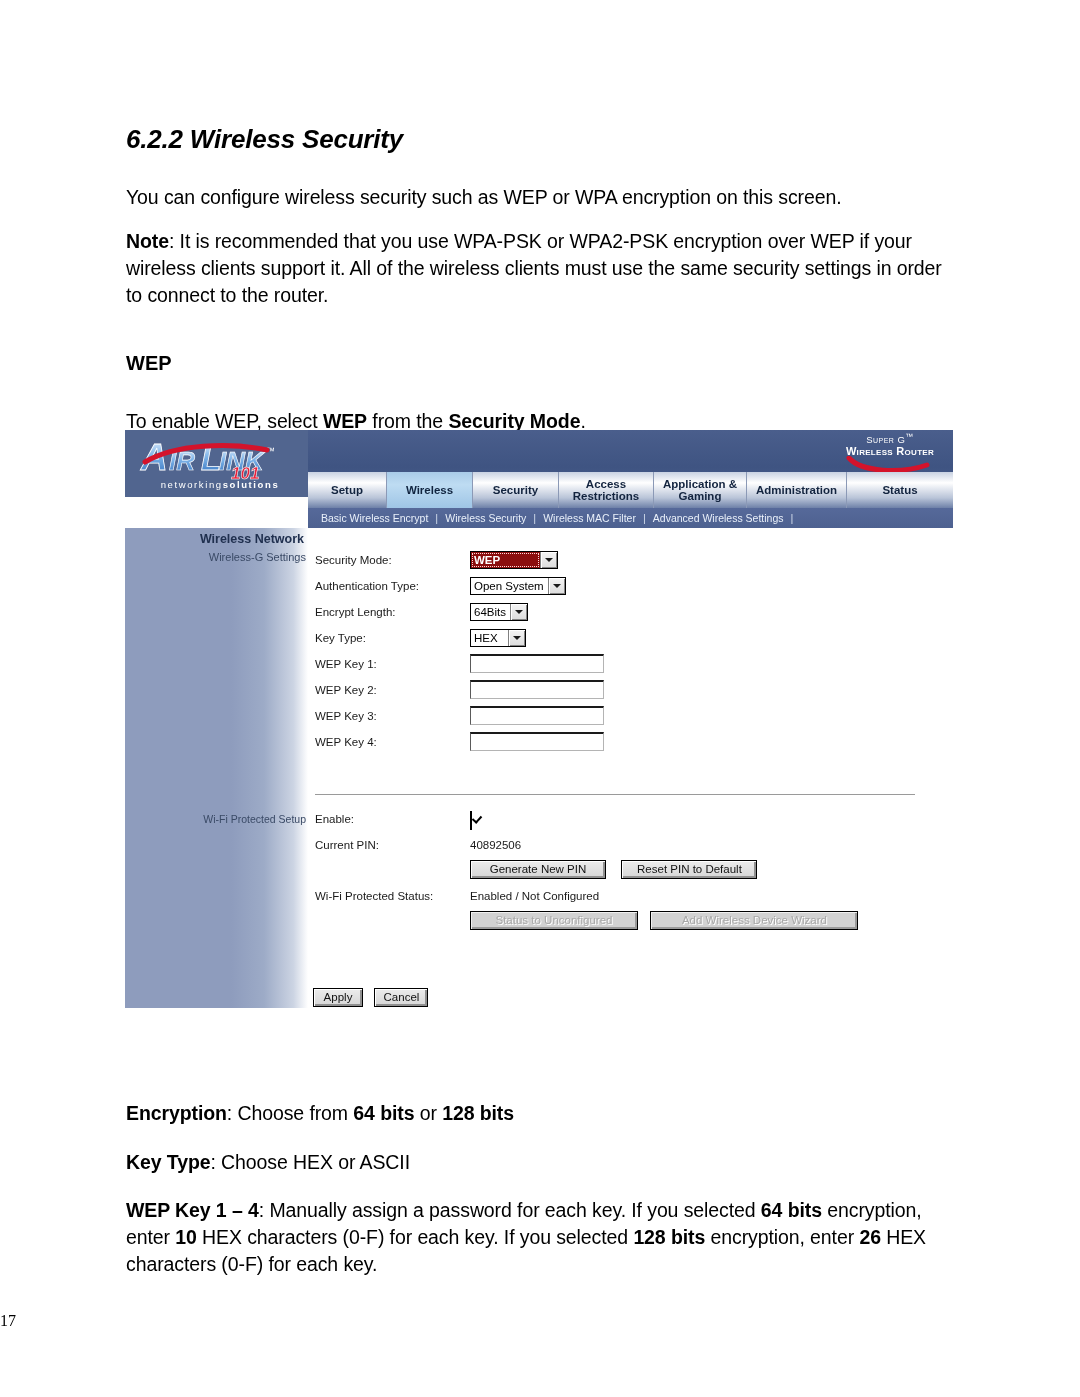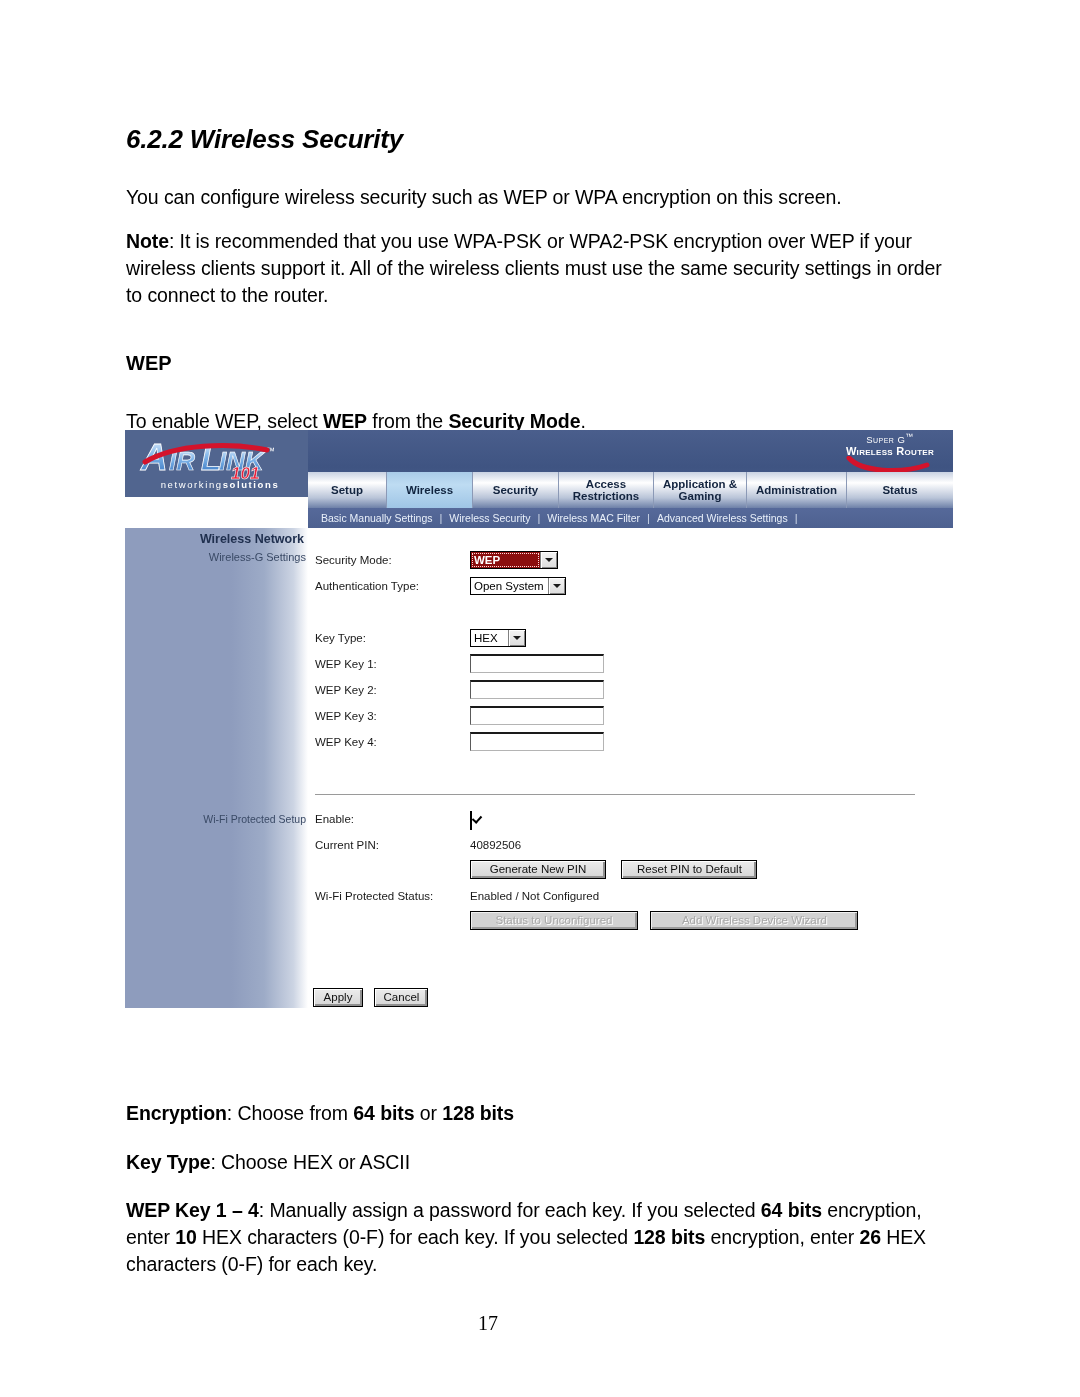--- a/index.html
+++ b/index.html
@@ -55,23 +55,22 @@
   .p-auth   { top: 1052px; }
   .p-encr   { top: 1100px; }
   .p-keytype{ top: 1149px; }
   .p-wepkey { top: 1197px; }
 
   .pagenum {
     position: absolute;
     left: 0;
     top: 1312px;
     width: 976px;
-    text-align: center;
     font-family: "Liberation Serif", serif;
-    font-size: 20px;
+    font-size: 16px;
   }
 
   b { font-weight: bold; }
 
   
   .shot {
     position: absolute;
     left: 125px;
     top: 430px;
     width: 828px;
@@ -441,21 +440,21 @@
         <div class="nav-tab active" style="width:86px">Wireless</div>
         <div class="nav-tab" style="width:86px">Security</div>
         <div class="nav-tab" style="width:95px">Access Restrictions</div>
         <div class="nav-tab" style="width:93px">Application &amp; Gaming</div>
         <div class="nav-tab" style="width:100px">Administration</div>
         <div class="nav-tab" style="width:106px">Status</div>
       </div>
     </div>
 
     <div class="subnav">
-      <span class="subnav-item">Basic Manually Settings</span>
+      <span class="subnav-item">Basic Wireless Encrypt</span>
       <span class="subnav-sep">|</span>
       <span class="subnav-item">Wireless Security</span>
       <span class="subnav-sep">|</span>
       <span class="subnav-item">Wireless MAC Filter</span>
       <span class="subnav-sep">|</span>
       <span class="subnav-item">Advanced Wireless Settings</span>
       <span class="subnav-sep">|</span>
     </div>
 
     <div class="shot-body">
@@ -485,20 +484,31 @@
           <div class="row-field">
             <span class="wsel">
               <span class="val">Open System</span>
               <span class="arrow">
                   <i></i>
                 </span>
             </span>
           </div>
         </div>
 
+        <div class="row" style="top:74px">
+          <div class="row-label">Encrypt Length:</div>
+          <div class="row-field">
+            <span class="wsel">
+              <span class="val">64Bits</span>
+              <span class="arrow">
+                  <i></i>
+                </span>
+            </span>
+          </div>
+        </div>
 
         <div class="row" style="top:100px">
           <div class="row-label">Key Type:</div>
           <div class="row-field">
             <span class="wsel">
               <span class="val" style="min-width:30px">HEX</span>
               <span class="arrow">
                   <i></i>
                 </span>
             </span>

